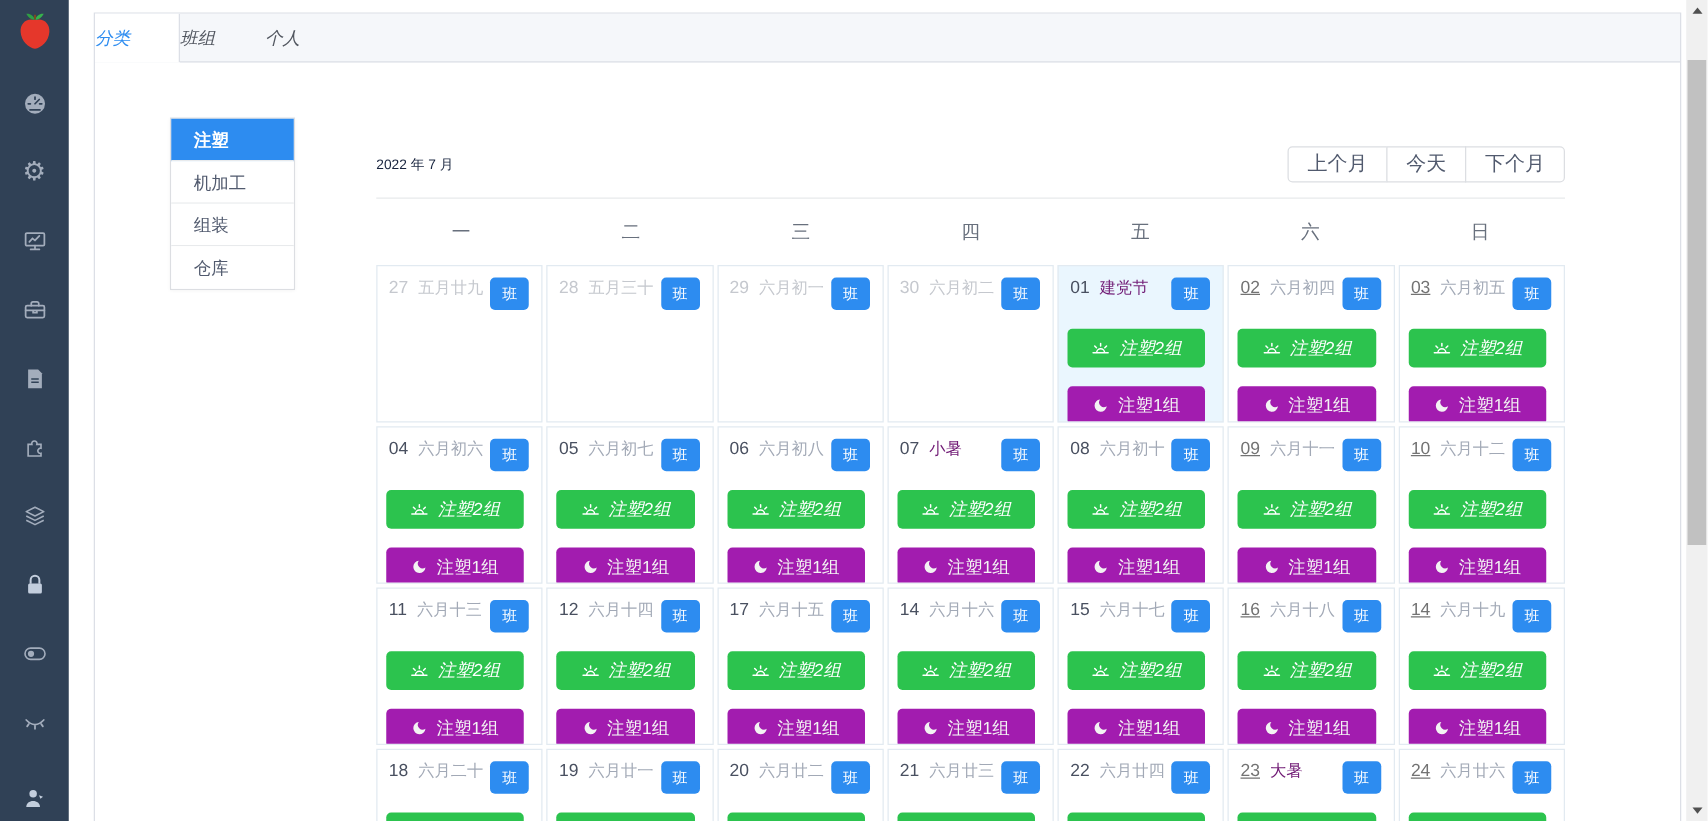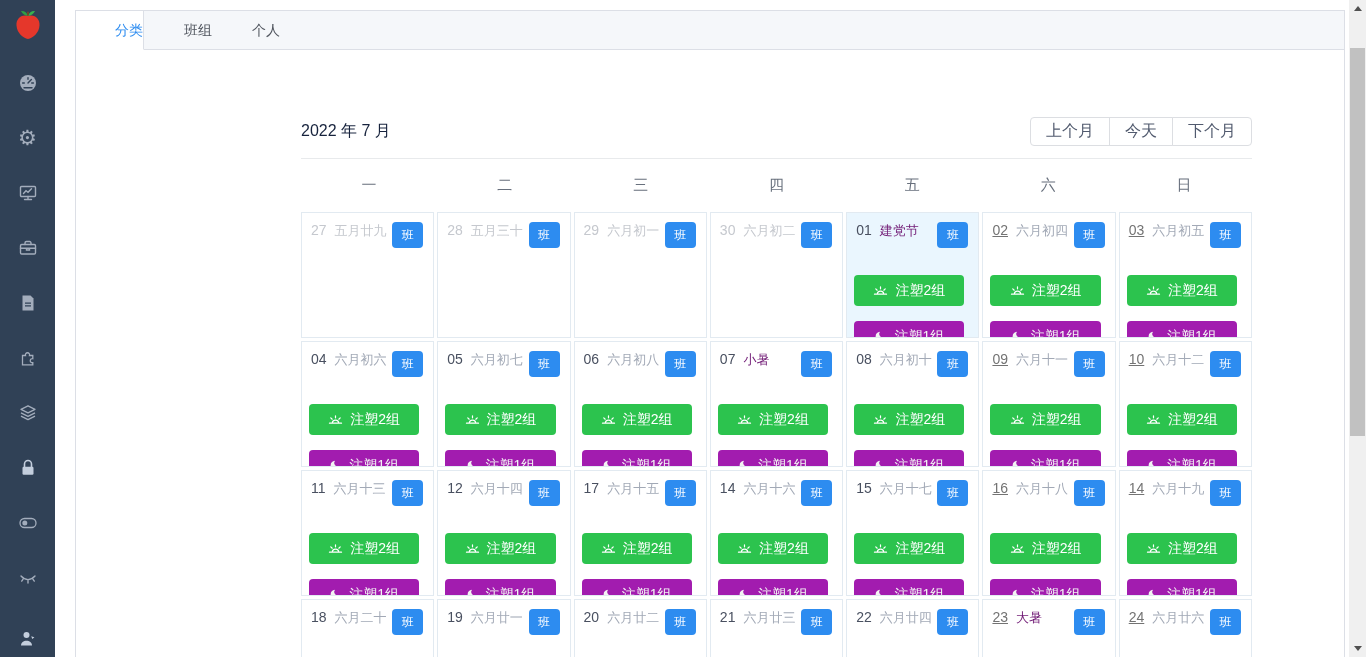--- a/index.html
+++ b/index.html
@@ -16,38 +16,38 @@
     display:flex; align-items:center; justify-content:center; }
   .side-item.gear { font-size:21px; line-height:20px; }
   .side-user { position:absolute; bottom:8px; left:0; width:55px;
     display:flex; justify-content:center; cursor:pointer; }
 
   
   .tabcard { position:absolute; left:75px; top:10px; right:21px; bottom:-40px;
     background:#fff; border:1px solid #dcdfe6; }
   .tabbar { height:39px; background:#f5f7fa; border-bottom:1px solid #dcdfe6;
     display:flex; }
-  .tab { width:68px; height:39px; line-height:39px; text-align:right;
-    font-size:14px; color:#51565f; cursor:pointer; }
+  .tab { width:68px; height:39px; line-height:39px; text-align:left;
+    font-size:14px; color:#51565f; cursor:pointer;font-style:italic; }
   .tab.active { background:#fff; color:#2d8cf0; border-right:1px solid #dcdfe6;
     border-bottom:1px solid #fff; margin-bottom:-1px; }
 
   
   .catlist { position:absolute; left:60px; top:83px; width:100px;
     border:1px solid #dcdee2; background:#fff; box-shadow:0 1px 3px rgba(0,0,0,.05); }
   .cat-item { height:34px; line-height:34px; padding-left:18px; font-size:14px;
     color:#515a6e; border-bottom:1px solid #e8eaec; cursor:pointer; background:#fff; }
   .cat-item:last-child { border-bottom:none; }
   .cat-item.active { background:#2d8cf0; color:#fff; font-weight:bold; }
 
   
   .cal { position:absolute; left:225px; right:92px; top:105px; }
   .cal-head { display:flex; align-items:center; justify-content:space-between;
     height:30px; }
-  .cal-title { font-size:16px; color:#17233d; font-weight:400; }
+  .cal-title { font-size:11px; color:#17233d; font-weight:400; }
   .btn-group { display:flex; }
   .nav-btn { height:29px; padding:0 15px; font-size:16px; color:#515a6e;
     background:#fff; border:1px solid #dcdee2; cursor:pointer;
     font-family:inherit; }
   .nav-btn + .nav-btn { margin-left:-1px; }
   .nav-btn:first-child { border-radius:4px 0 0 4px; }
   .nav-btn:last-child { border-radius:0 4px 4px 0;text-align:right; }
   .divider { border-top:1px solid #e8eaec; margin-top:12px; }
   .weekdays { display:grid; grid-template-columns:repeat(7,1fr); height:53px; }
   .wd { display:flex; align-items:center; justify-content:center;
@@ -63,21 +63,21 @@
   .lunar { font-size:13px; color:#a2a9b6; margin-left:8px; line-height:1.45; }
   .lunar.prev { color:#c5c8ce; }
   .lunar.holiday { color:#701a75; }
   .badge { position:absolute; top:9px; right:10px; width:31px; height:26px;
     background:#2d8cf0; color:#fff; font-size:12px; border-radius:4px;
     display:flex; align-items:center; justify-content:center; cursor:pointer; }
   .shift { display:flex; align-items:center; justify-content:center; gap:7px;
     height:31px; margin:0 14px 0 7px; border:none; border-radius:4px;
     color:#fff; font-size:14px; cursor:pointer; width:calc(100% - 21px);
     font-family:inherit; }
-  .shift.day-shift { margin-top:20px; background:#2cc34e; }
+  .shift.day-shift { margin-top:8px; background:#2cc34e;font-style:italic; }
   .shift.night-shift { margin-top:15px; background:#a21caf; color:#f3f3f3; }
 
   
   .vscroll { position:absolute; right:0; top:0; width:17px; height:657px;
     background:#f0f0f0; z-index:9; }
   .arrow { position:absolute; left:0; width:17px; height:17px;
     display:flex; align-items:center; justify-content:center; cursor:pointer; }
   .arrow.up { top:0; } .arrow.down { bottom:0; }
   .tri-up { width:0; height:0; border-left:4px solid transparent;
     border-right:4px solid transparent; border-bottom:5px solid #505050; }
@@ -162,20 +162,26 @@
   </div>
 </aside>
 
 <div class="tabcard">
   <div class="tabbar">
     <div class="tab active">分类</div>
     <div class="tab">班组</div>
     <div class="tab">个人</div>
   </div>
 
+  <div class="catlist">
+    <div class="cat-item active">注塑</div>
+    <div class="cat-item">机加工</div>
+    <div class="cat-item">组装</div>
+    <div class="cat-item">仓库</div>
+  </div>
 
   <div class="cal">
     <div class="cal-head">
       <h2 class="cal-title">2022 年 7 月</h2>
       <div class="btn-group">
         <button class="nav-btn">上个月</button>
         <button class="nav-btn">今天</button>
         <button class="nav-btn">下个月</button>
       </div>
     </div>

